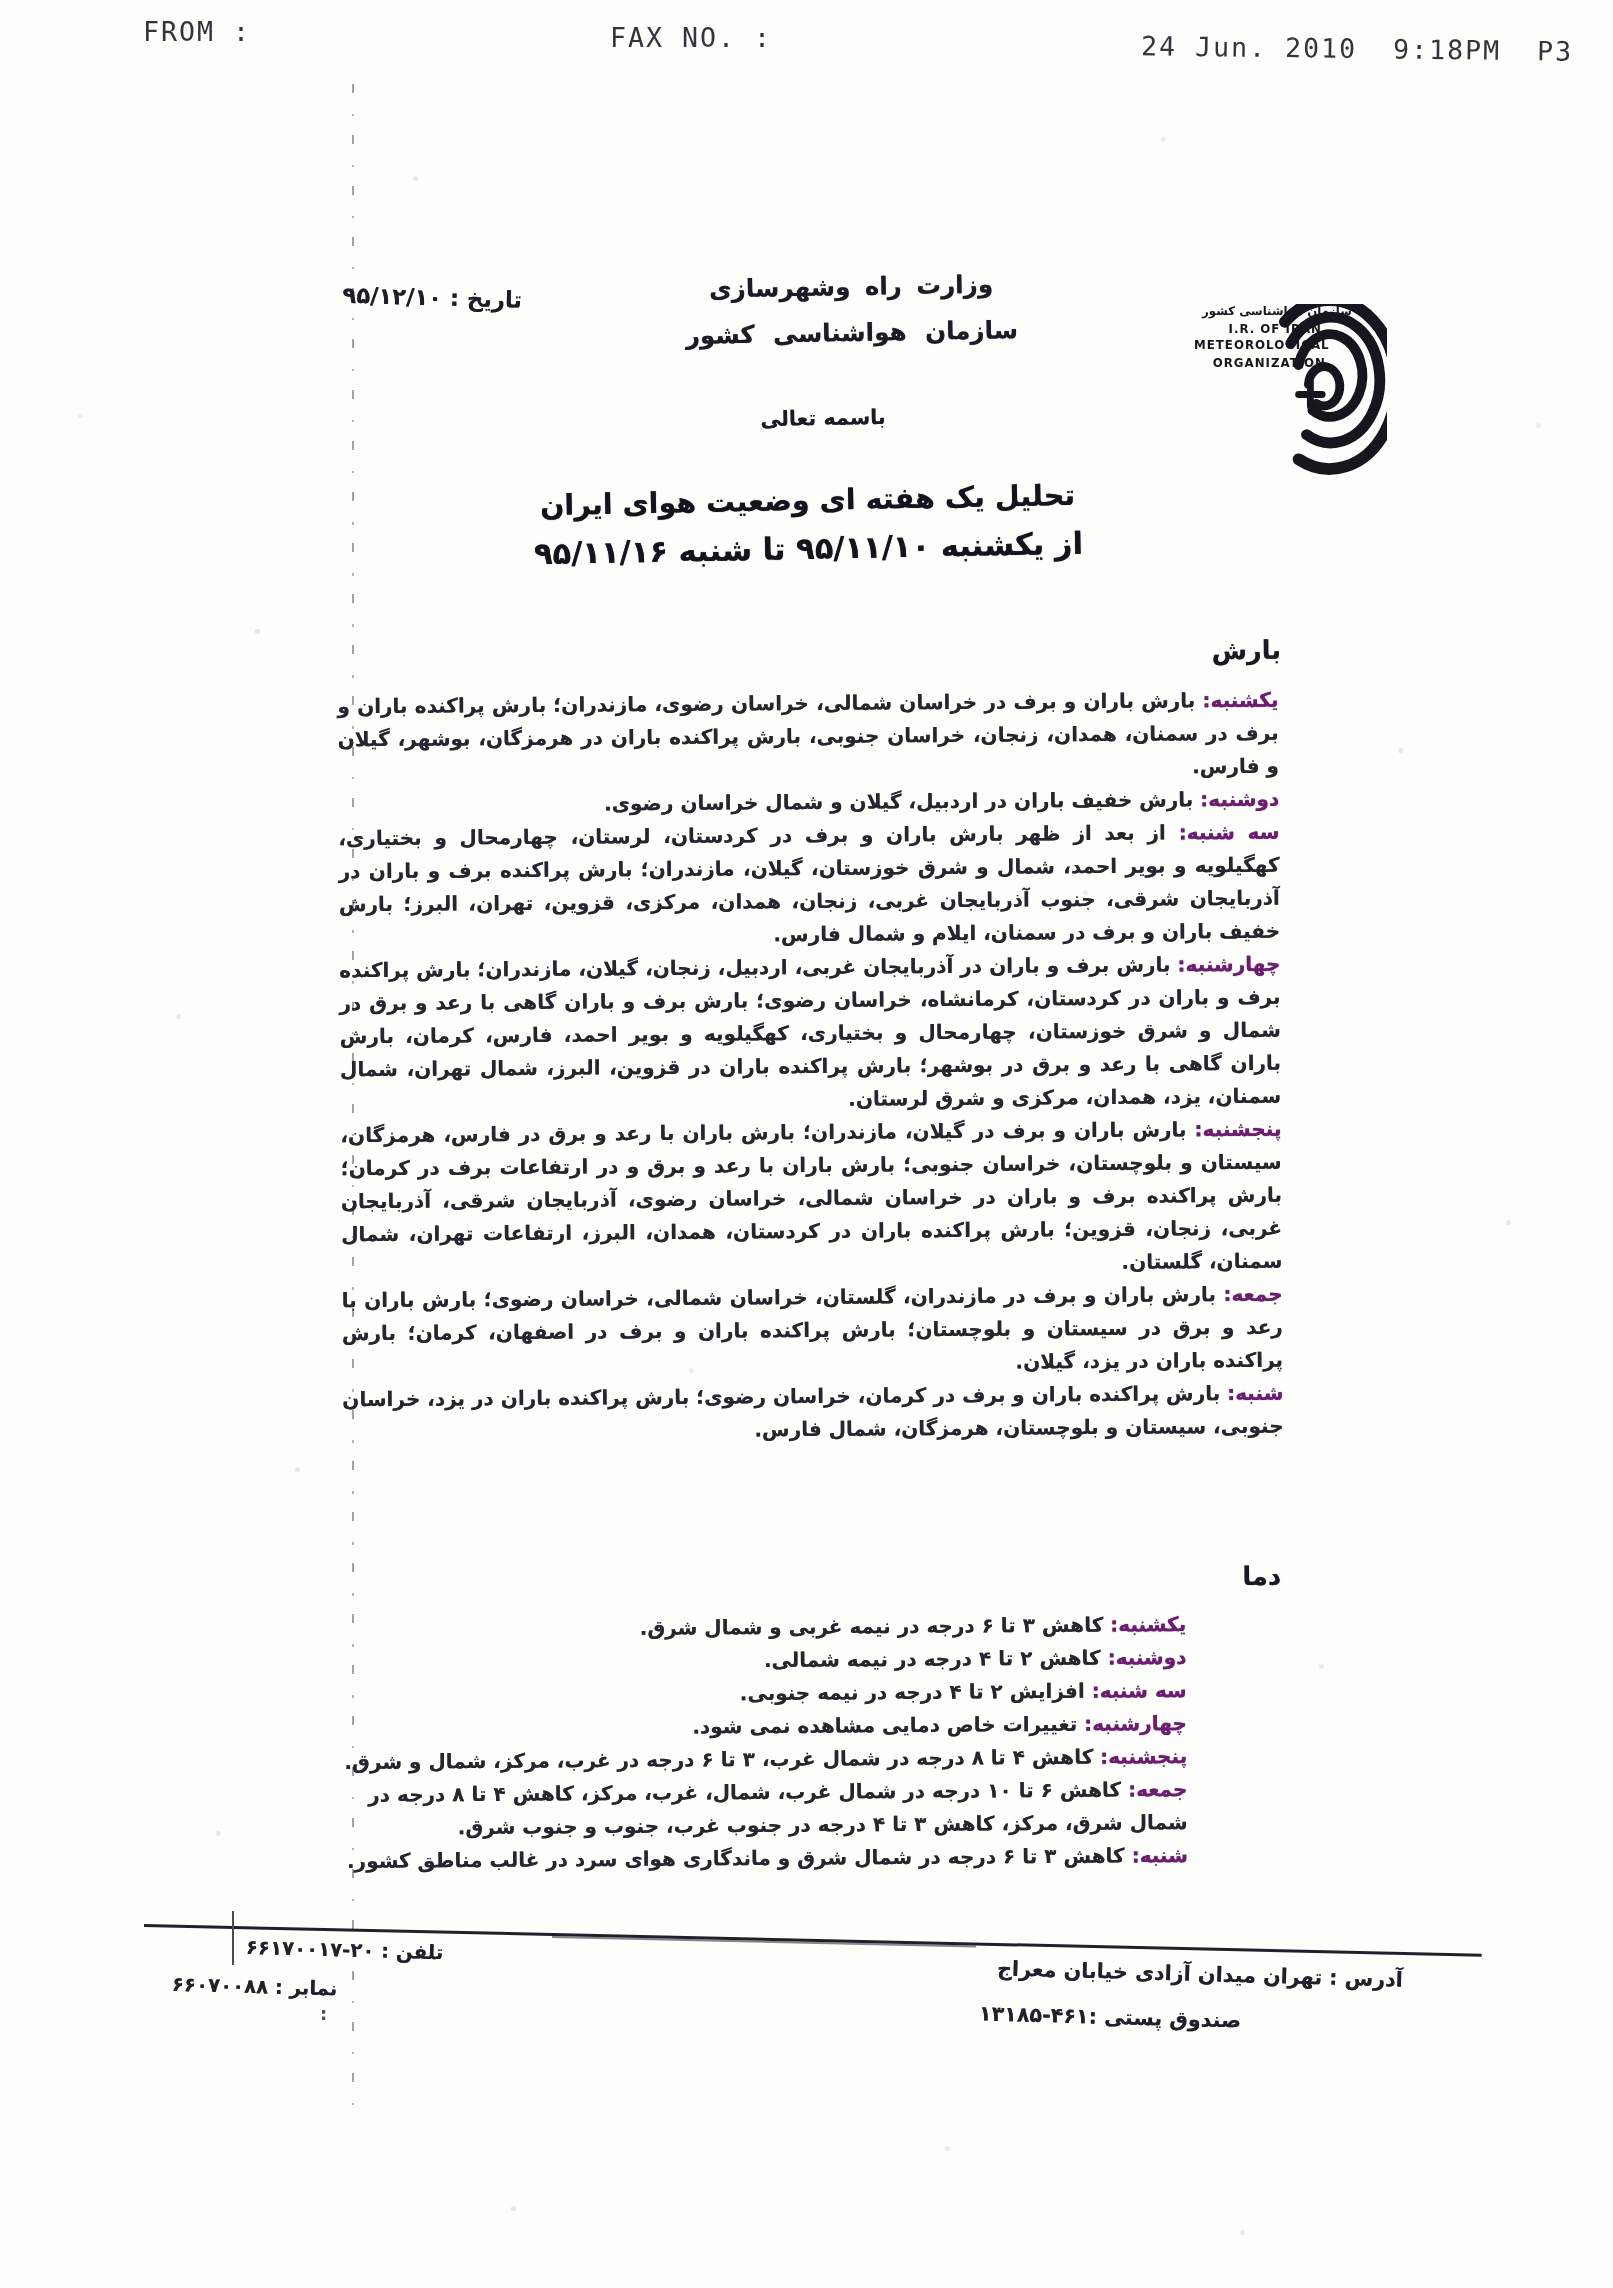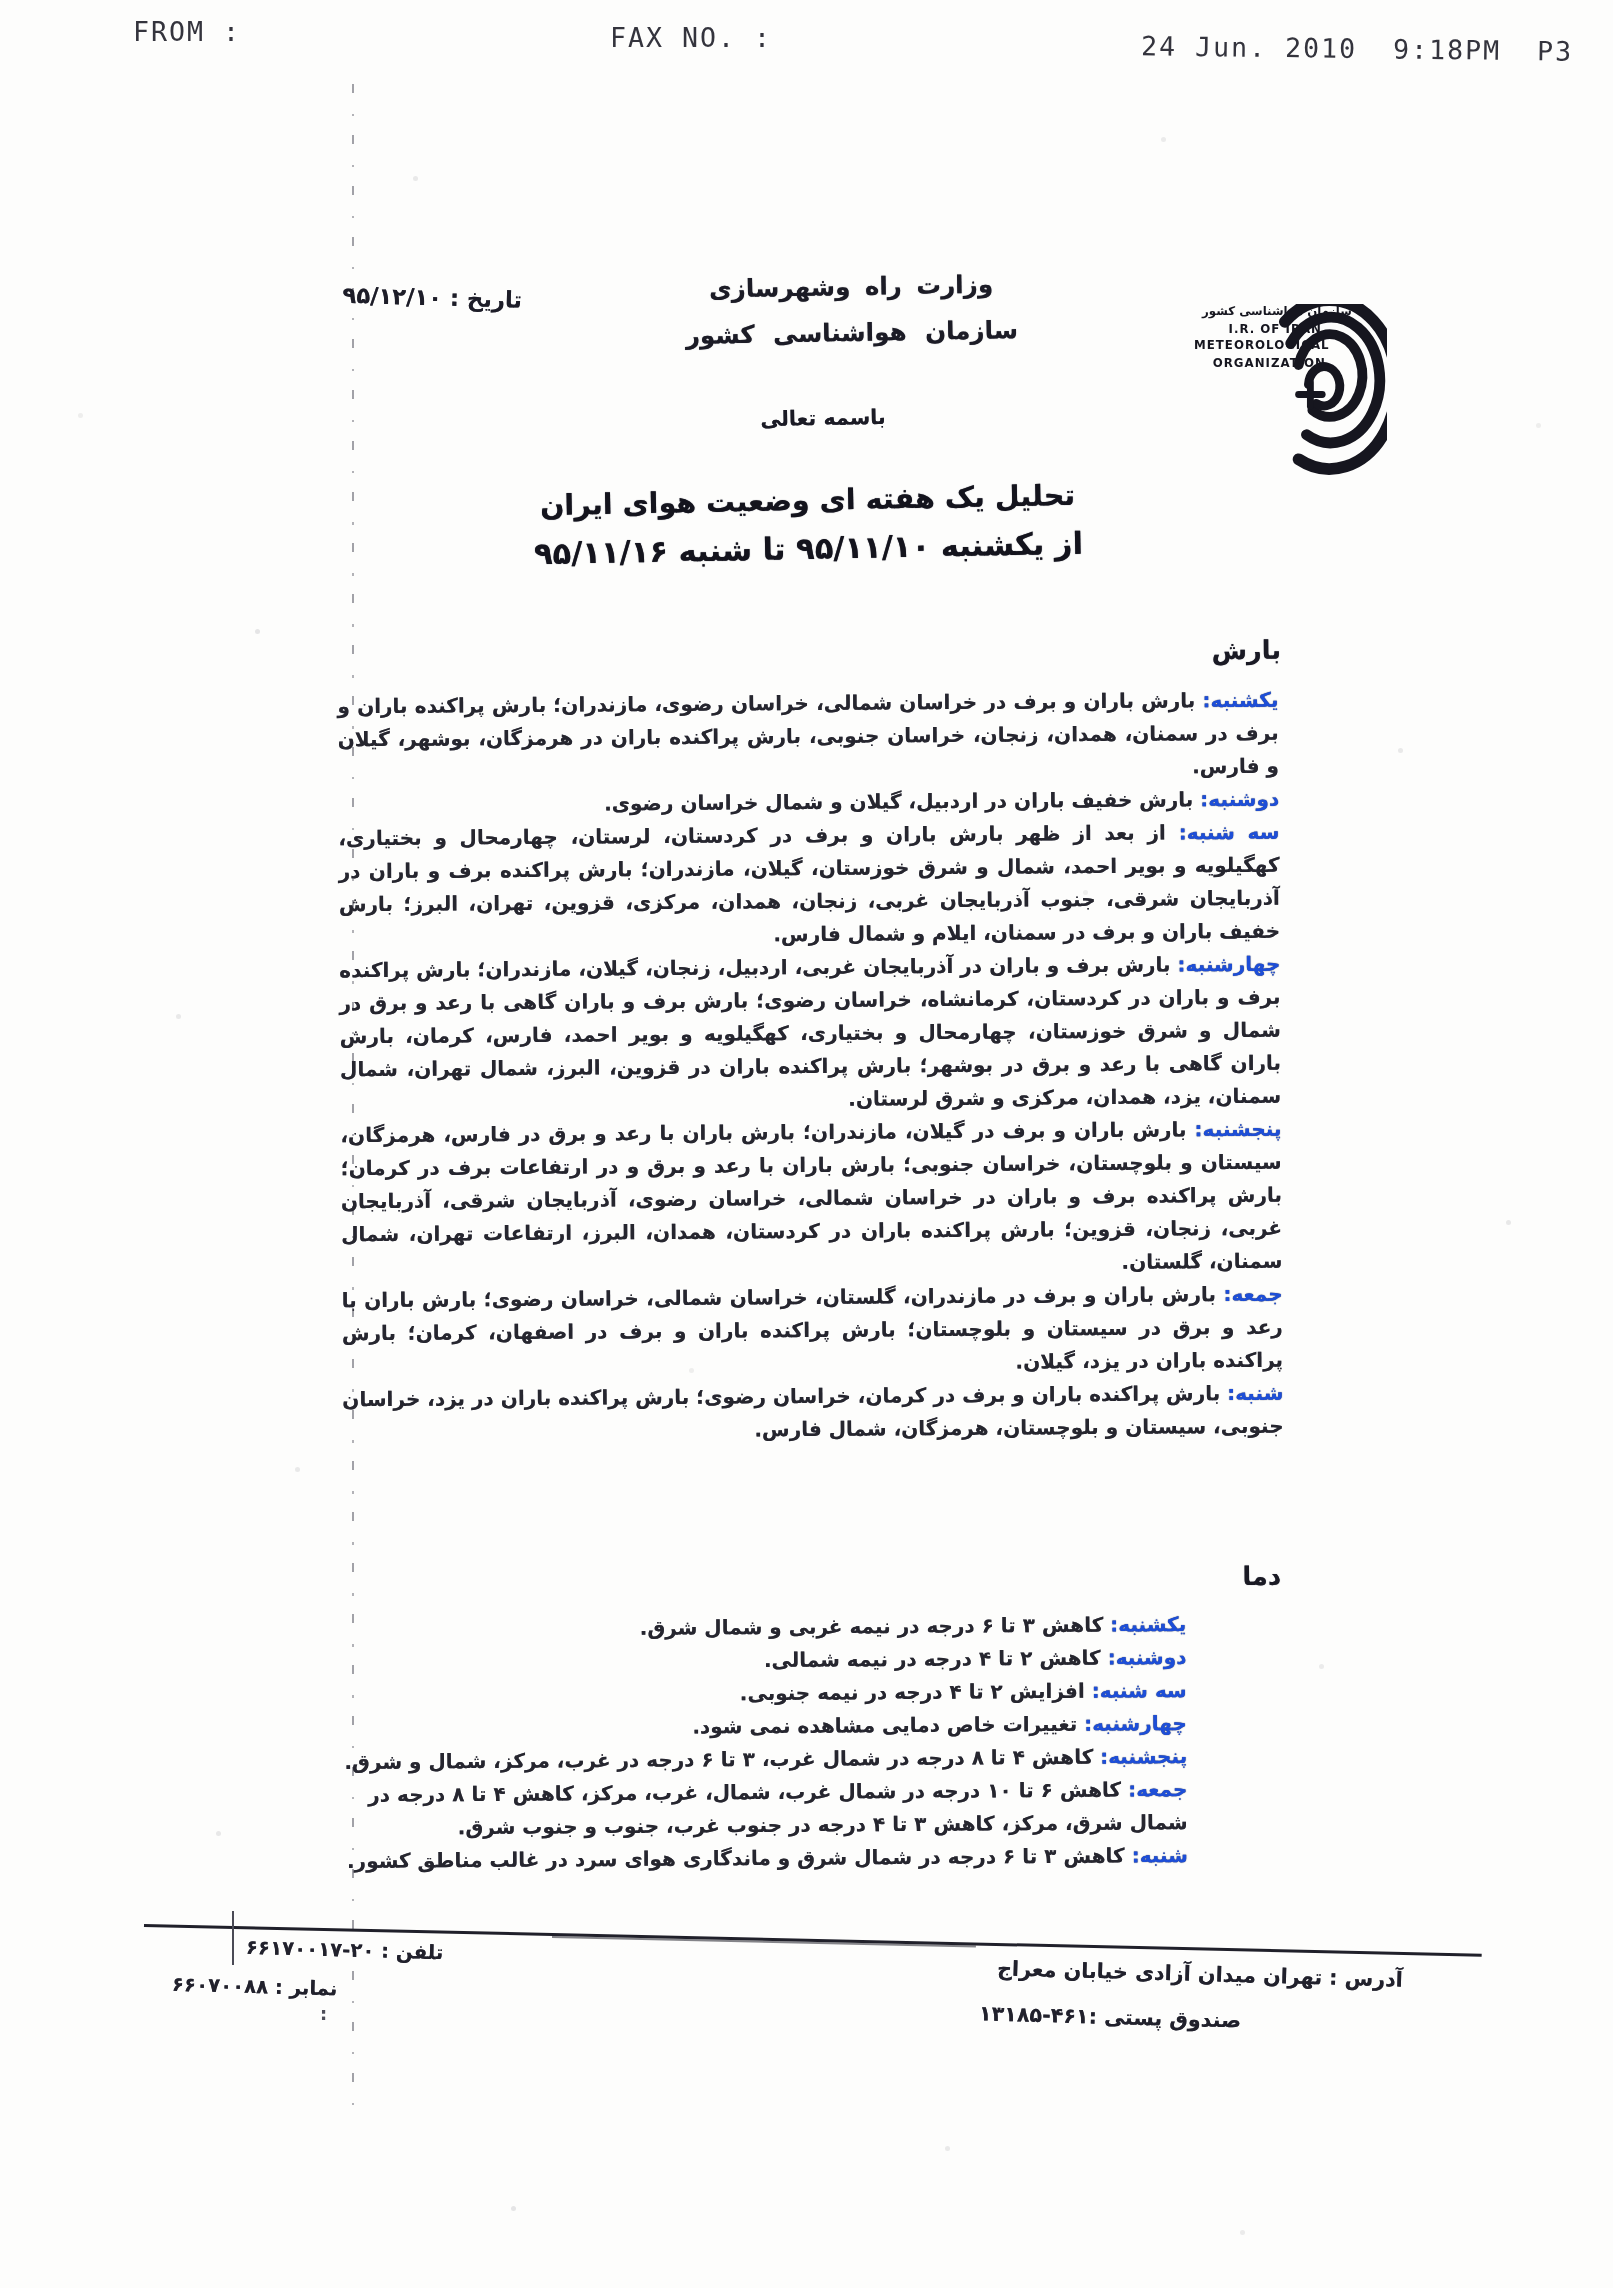--- a/index.html
+++ b/index.html
@@ -10,21 +10,21 @@
     overflow:hidden;
     font-family:"DejaVu Sans",sans-serif;
     color:#23232b;
   }
   
   .fax-header span{
     position:absolute;
     font-family:"DejaVu Sans Mono","Liberation Mono",monospace;
     font-size:26.6px;color:#34343d;letter-spacing:2px;white-space:pre;
   }
-  .fax-from{left:133px;top:15.8px;}
+  .fax-from{left:143px;top:15.8px;}
   .fax-no{left:610px;top:21.7px;}
   .fax-ts{left:1141px;top:33px;transform:rotate(0.7deg);}
   
   .fold-line{
     position:absolute;left:352px;top:84px;width:2px;height:2029px;
     background:repeating-linear-gradient(to bottom,
       #70707a 0 8.9px, transparent 8.9px 29.6px,
       #8a8a92 29.6px 32.5px, transparent 32.5px 51px);
     opacity:.65;
   }
@@ -83,21 +83,21 @@
   .precip-entries{
     left:340px;width:941px;top:687px;
     text-align:justify;
   }
   .precip-entries p{margin:0;text-align:justify;text-align-last:right;}
   .temp-entries{
     left:340px;width:847px;top:1611px;
     text-align:right;
   }
   .temp-entries p{margin:0;}
-  .entries b{color:#1d4ed8;text-shadow:0 0 1px rgba(15,15,30,.85);}
+  .entries b{color:#701a75;text-shadow:0 0 1px rgba(15,15,30,.85);}
   
   .footer-divider{
     position:absolute;left:144px;top:1924px;width:1338px;height:3px;
     background:#20202a;transform:rotate(1.27deg);transform-origin:left center;
   }
   .footer-divider2{
     position:absolute;left:552px;top:1936px;width:424px;height:2px;
     background:#20202a;opacity:.55;transform:rotate(1.27deg);transform-origin:left center;
   }
   .footer-tick{position:absolute;left:232px;top:1911px;width:2px;height:54px;background:#4a4a55;}

